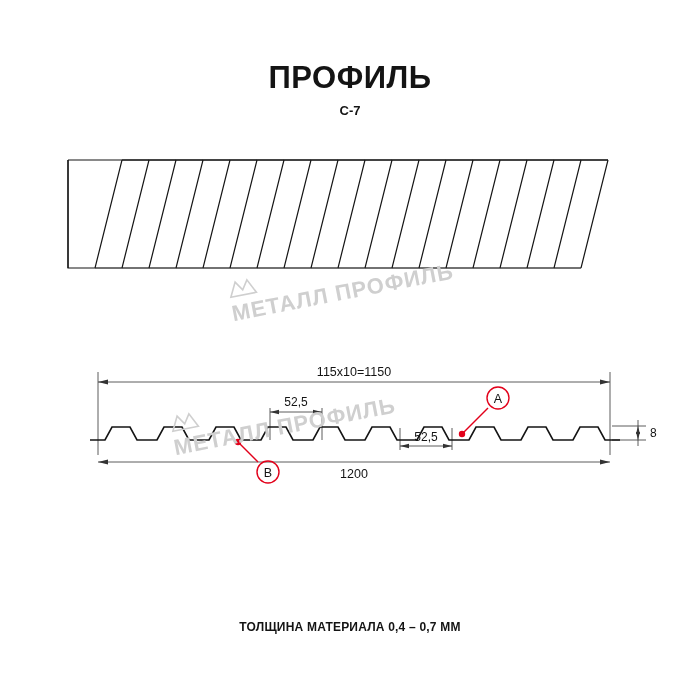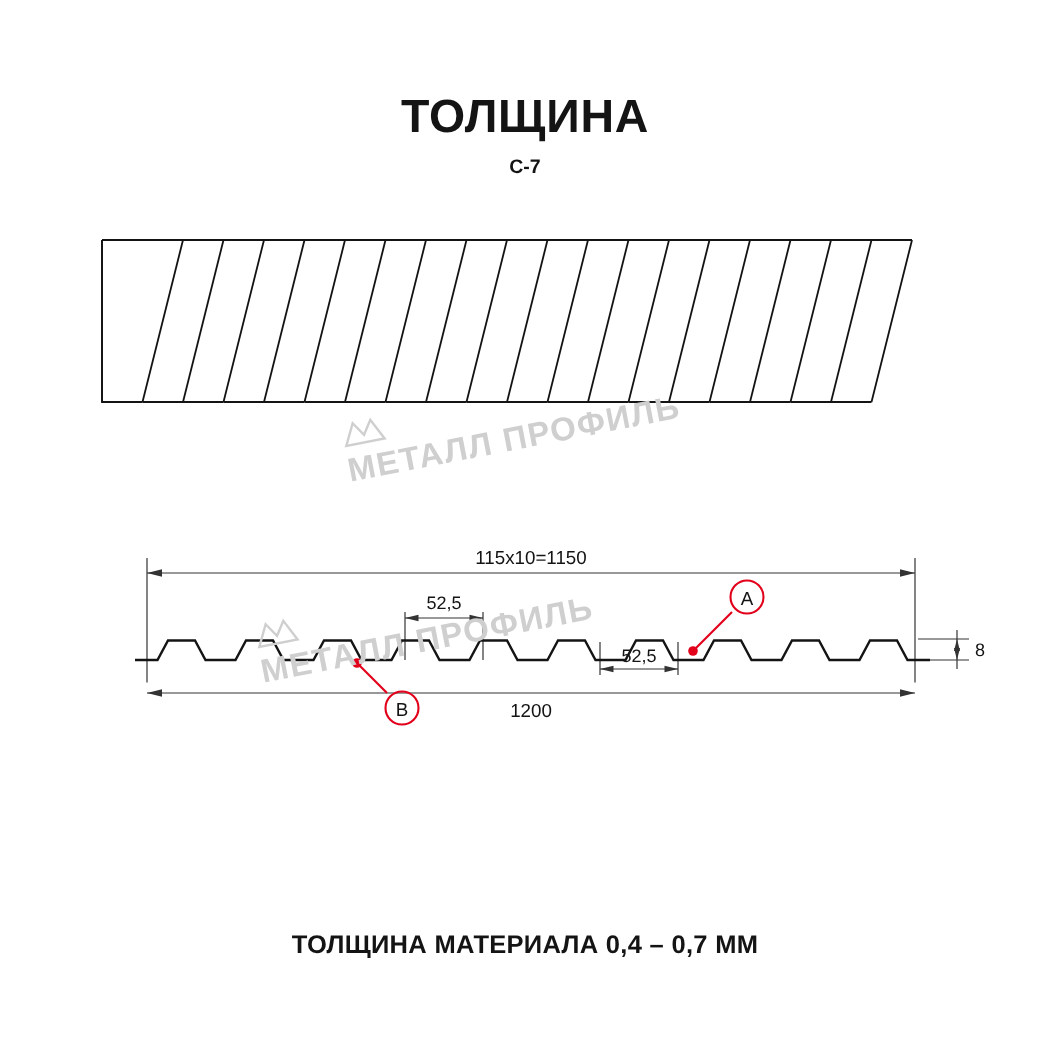--- a/index.html
+++ b/index.html
@@ -39,21 +39,21 @@
     font-size: 13px;
     font-weight: bold;
     color: #141414;
   }
   .footnote {
     position: absolute;
     top: 620px;
     left: 0;
     width: 700px;
     text-align: center;
-    font-size: 17px;
+    font-size: 12px;
     font-weight: bold;
     letter-spacing: 0.2px;
     color: #141414;
   }
   .iso-wrap {
     position: absolute;
     left: 60px;
     top: 140px;
     width: 580px;
     height: 165px;
@@ -93,21 +93,21 @@
   text {
     font-family: "Liberation Sans", sans-serif;
     fill: #141414;
   }
 </style>
 </head>
 <body>
 
 <div class="page">
 
-  <div class="title">ТОЛЩИНА</div>
+  <div class="title">ПРОФИЛЬ</div>
   <div class="subtitle">C-7</div>
 
   <div class="iso-wrap">
     <svg width="580" height="165" viewBox="0 0 580 165">
       <g fill="none" stroke="#141414" stroke-width="1.2" stroke-linejoin="miter">
 
         <path d="M 8 20 L 548 20"></path>
 
         <path d="M 8 20 L 8 128 L 35 128"></path>
 

